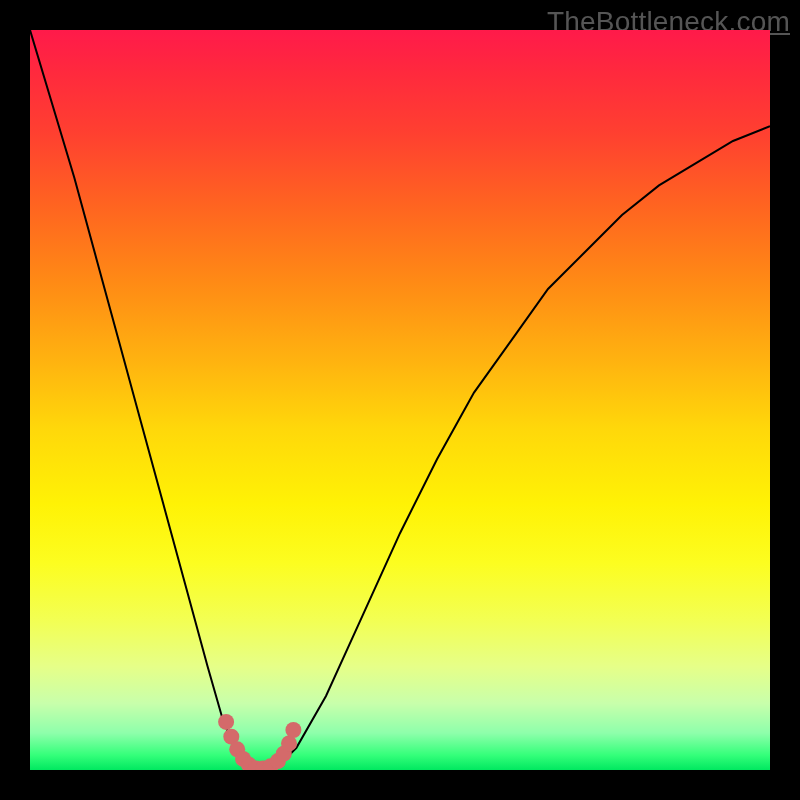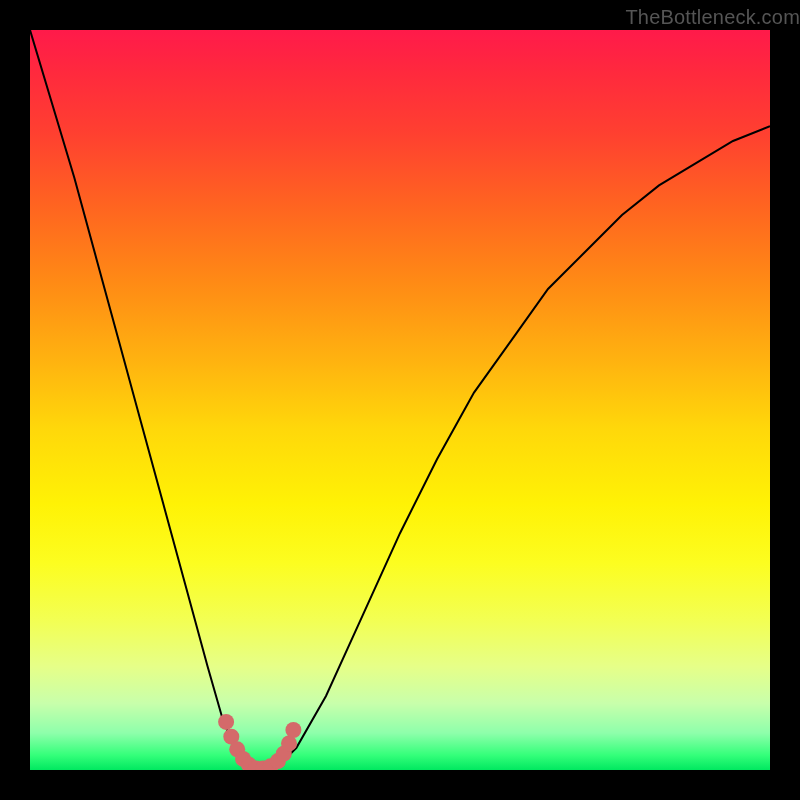--- a/index.html
+++ b/index.html
@@ -42,24 +42,25 @@
   svg.curve {
     position: absolute;
     inset: 0;
     width: 100%;
     height: 100%;
     overflow: visible;
   }
   .watermark {
     position: absolute;
     top: 6px;
-    right: 0;
+    right: 10px;
     color: #555;
-    font-size: 20px;
+    font-size: 28px;
     letter-spacing: 0.2px;
+    text-decoration: underline;
   }
 </style>
 </head>
 <body>
 
 <div class="watermark">TheBottleneck.com</div>
 
 <div class="plot-area">
   <div class="gradient-bg"></div>
 

